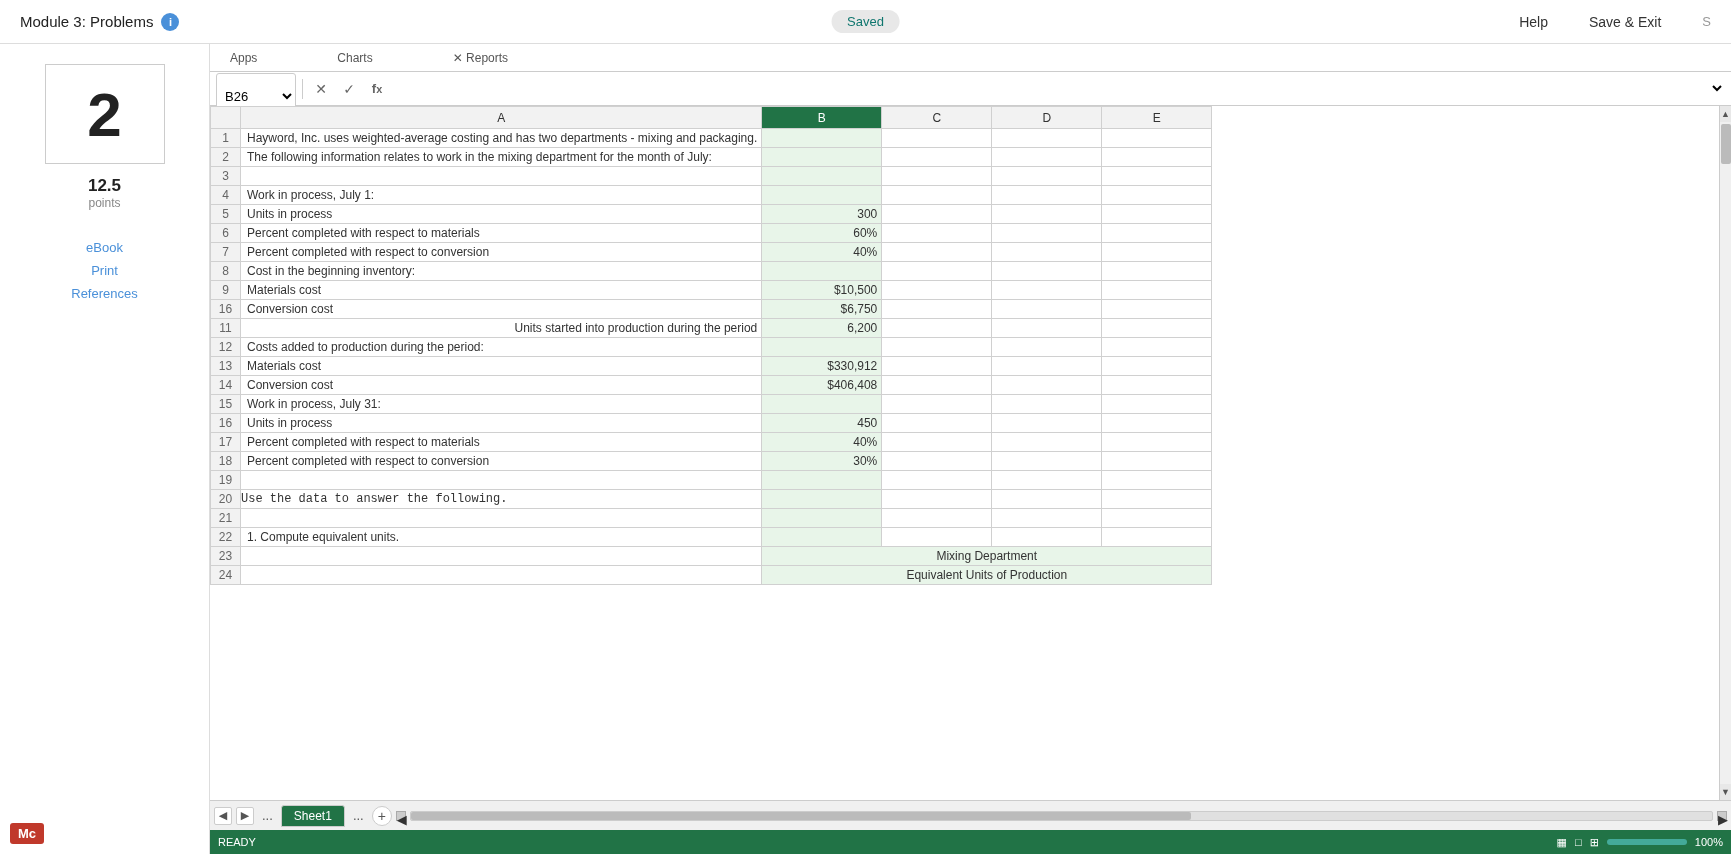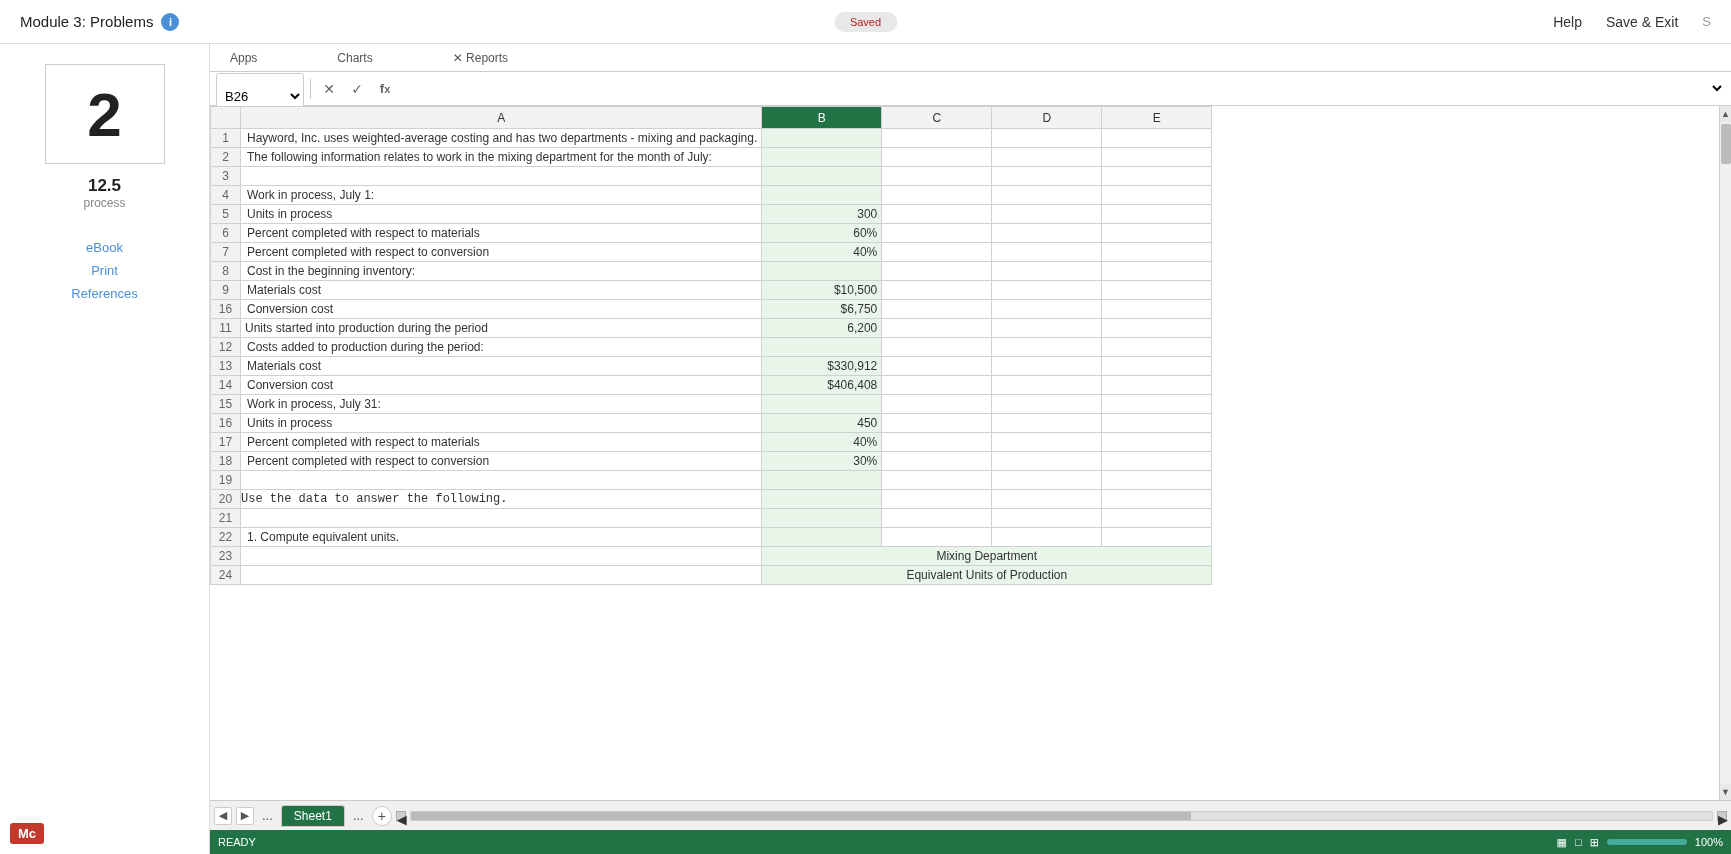--- a/index.html
+++ b/index.html
@@ -34,27 +34,27 @@
       justify-content: center;
       color: #fff;
       font-size: 11px;
       font-weight: bold;
       cursor: pointer;
     }
     .saved-badge {
       background: #e8e8e8;
       border-radius: 20px;
       padding: 4px 16px;
-      font-size: 11px;
-      color: #b91c1c;
+      font-size: 13px;
+      color: #0f766e;
     }
     .top-bar-right {
       display: flex;
       align-items: center;
-      gap: 24px;
+      gap: 41px;
     }
     .top-bar-right a {
       color: #333;
       text-decoration: none;
       font-size: 14px;
       cursor: pointer;
     }
 
     
     .main-layout {
@@ -139,21 +139,21 @@
     .formula-bar {
       display: flex;
       align-items: center;
       background: #fff;
       border-bottom: 1px solid #ccc;
       height: 34px;
       padding: 0 6px;
       gap: 4px;
     }
     .cell-ref-select {
-      width: 88px;
+      width: 80px;
       border: 1px solid #ccc;
       border-radius: 3px;
       padding: 14px 4px;
       font-size: 13px;
       background: #fff;
       margin-top: 16px;
     }
     .formula-divider {
       width: 1px;
       height: 20px;
@@ -359,21 +359,21 @@
     </div>
   </div>
 
   <div class="main-layout">
 
     <div class="left-sidebar">
       <div class="question-number-box">
         <span>2</span>
       </div>
       <div class="points-value">12.5</div>
-      <div class="points-label">process</div>
+      <div class="points-label">points</div>
       <div class="sidebar-links">
         <a class="sidebar-link">eBook</a>
         <a class="sidebar-link">Print</a>
         <a class="sidebar-link">References</a>
       </div>
     </div>
 
     <div class="spreadsheet-wrapper">
 
       <div class="ss-toolbar-nav">
@@ -496,21 +496,21 @@
                 <tr>
                   <td class="row-num">16</td>
                   <td style="padding-left: 6px;">      Conversion cost</td>
                   <td class="align-right cell-b">$6,750</td>
                   <td></td>
                   <td></td>
                   <td></td>
                 </tr>
                 <tr>
                   <td class="row-num">11</td>
-                  <td style="">   Units started into production during the period</td>
+                  <td style=" text-align: right;">   Units started into production during the period</td>
                   <td class="align-right cell-b">6,200</td>
                   <td></td>
                   <td></td>
                   <td></td>
                 </tr>
                 <tr>
                   <td class="row-num">12</td>
                   <td style="padding-left: 6px;">   Costs added to production during the period:</td>
                   <td class="align-right cell-b"></td>
                   <td></td>

